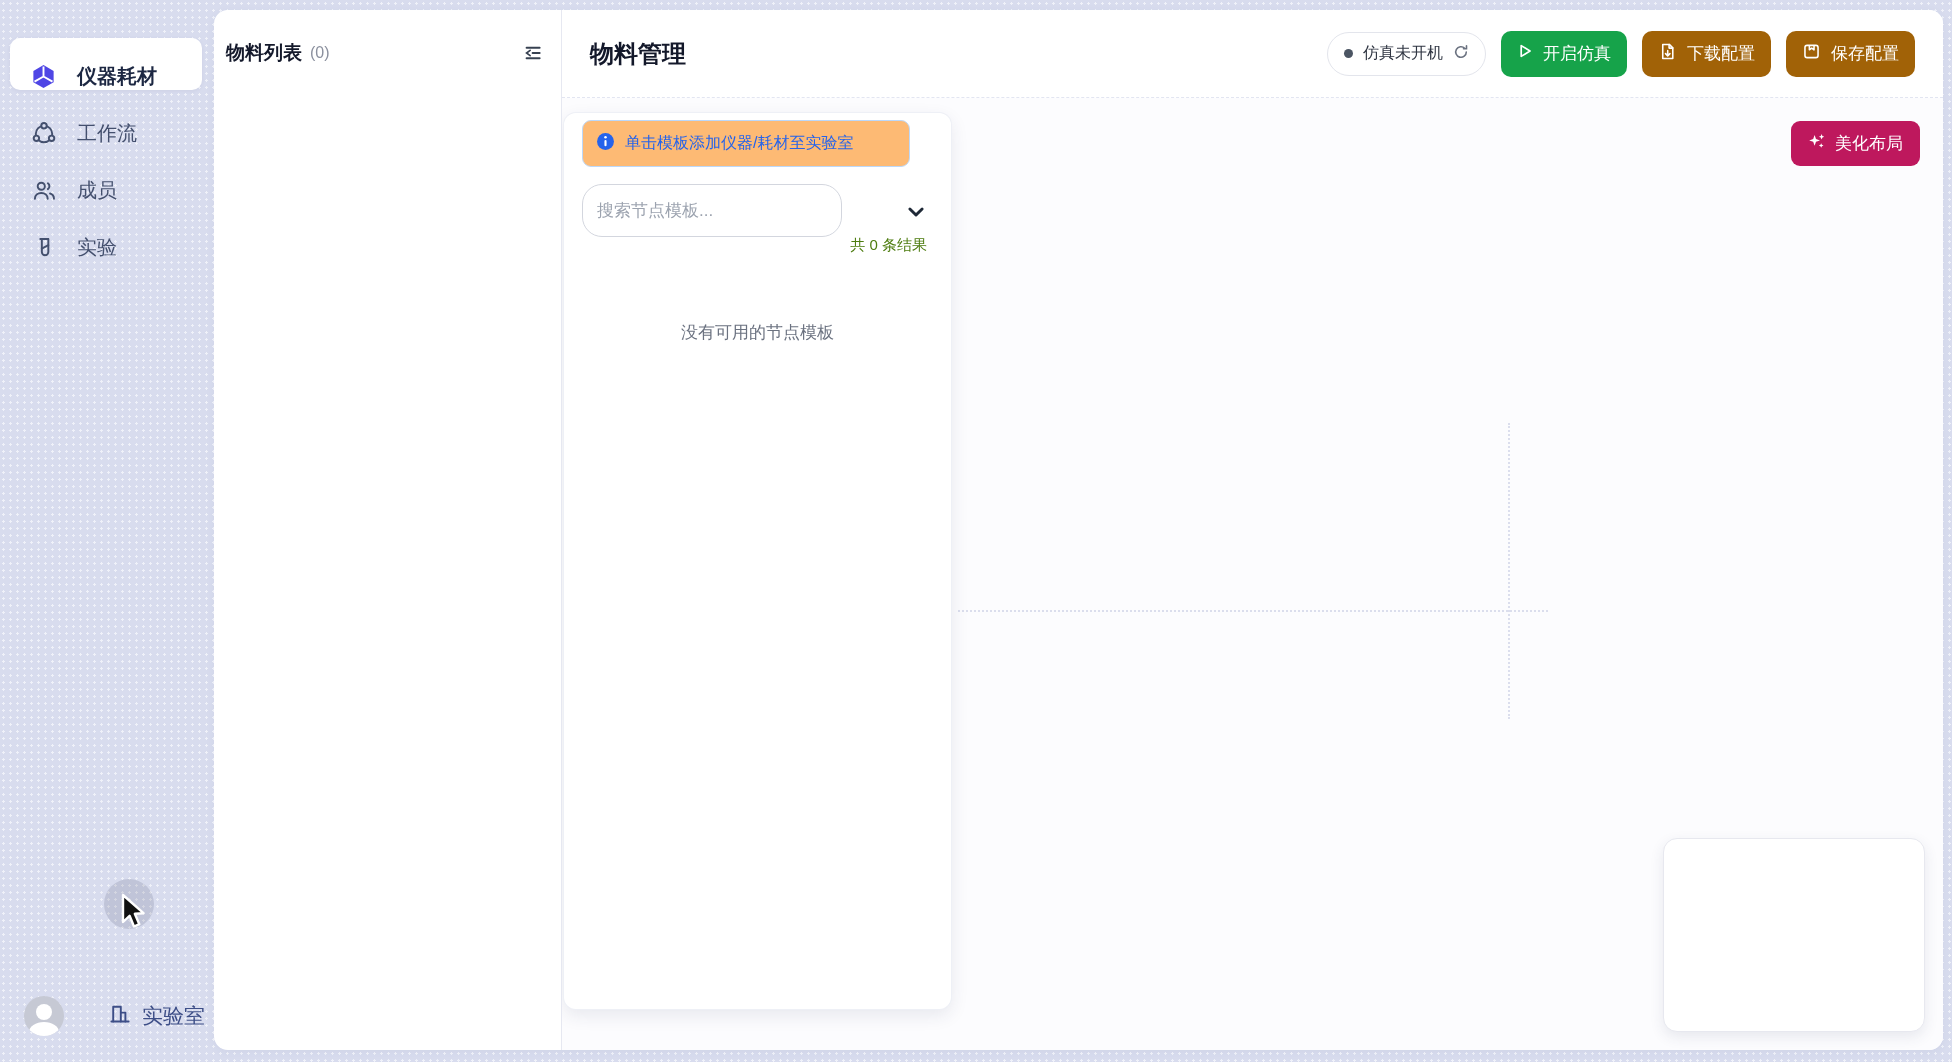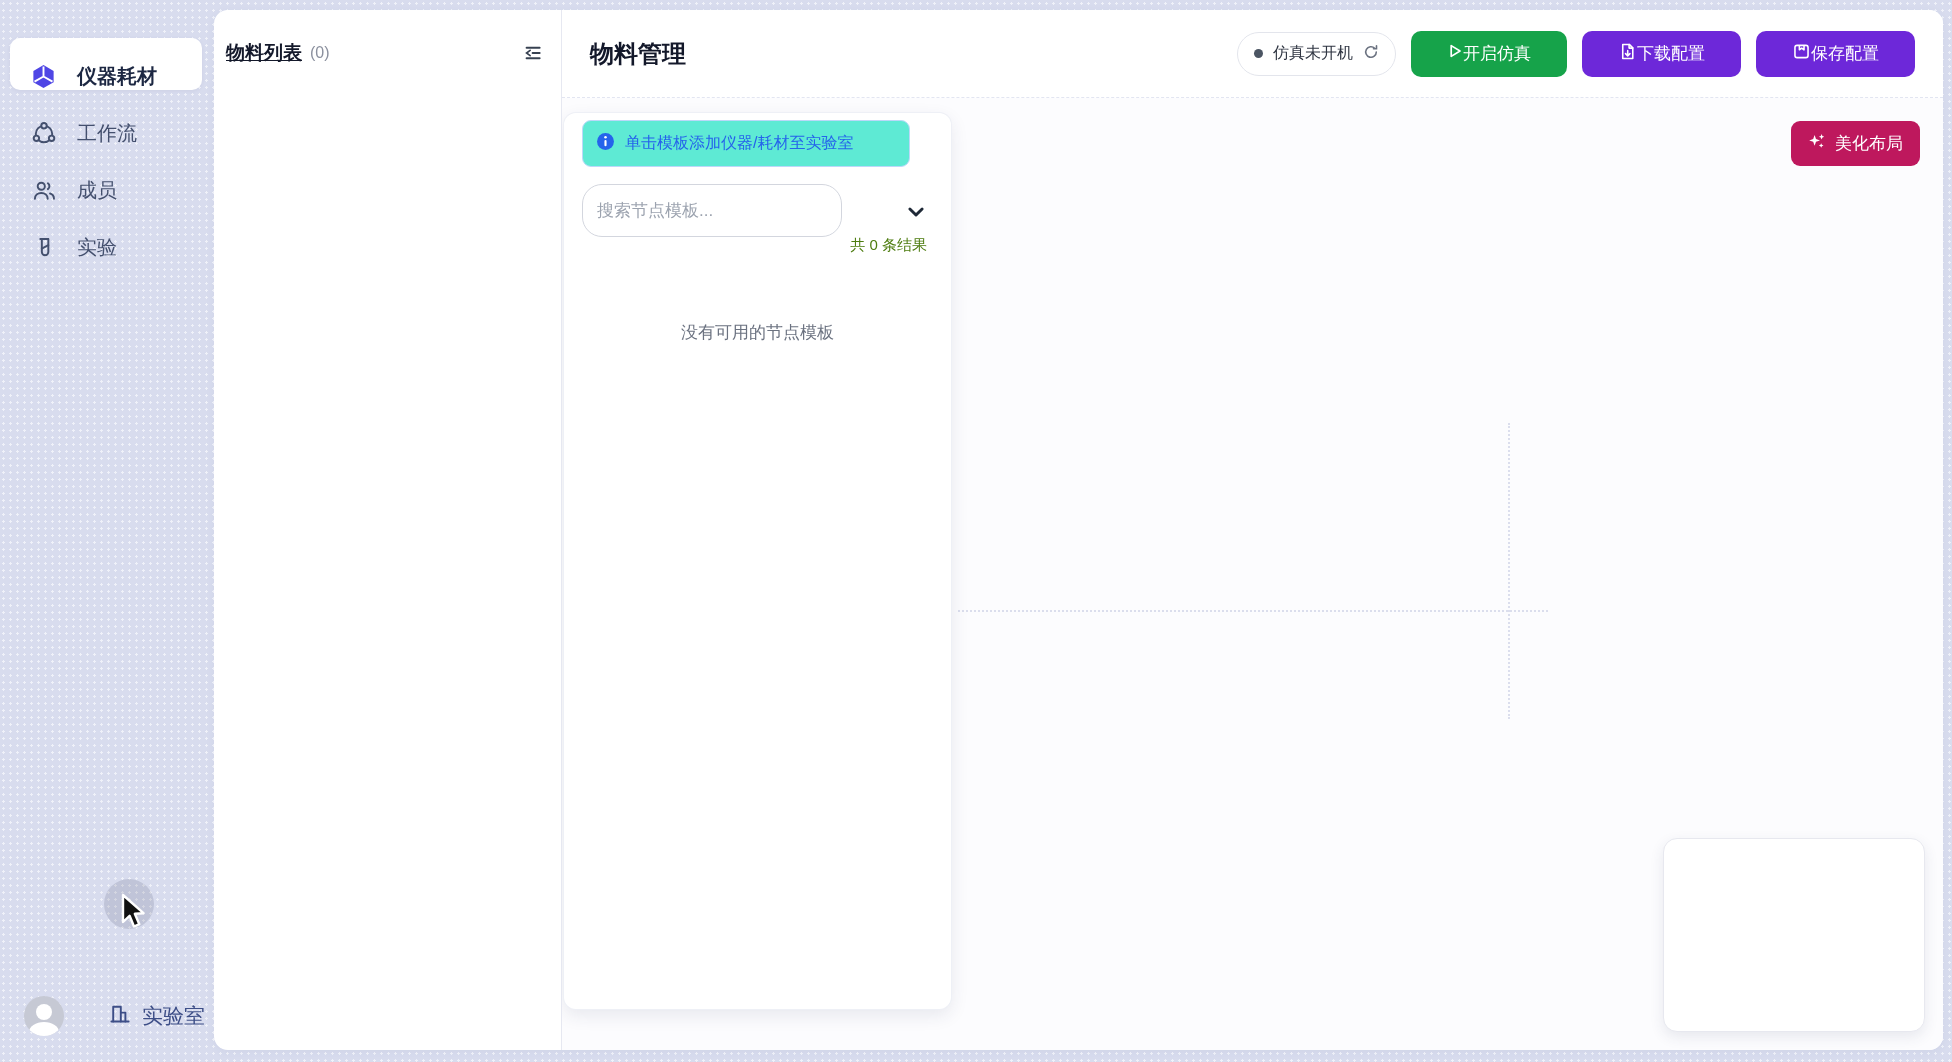--- a/index.html
+++ b/index.html
@@ -36,50 +36,50 @@
   .cursor { position:absolute; left:117px; top:892px; }
 
   
   .card {
     position:absolute; left:214px; top:10px; width:1729px; height:1040px;
     background:#fff; border-radius:14px; display:flex; overflow:hidden;
     box-shadow:0 2px 10px rgba(60,70,120,.05);
   }
   .mat-panel { width:348px; border-right:1px solid #e6e8f1; display:flex; flex-direction:column; }
   .mat-head { display:flex; align-items:center; margin:30px 16px 0 12px; }
-  .mat-title { font-size:19px; font-weight:bold; color:#14192b;text-decoration:underline; }
+  .mat-title { font-size:19px; font-weight:bold; color:#14192b; }
   .mat-count { font-size:16px; color:#8b909e; margin-left:8px; }
   .mat-collapse { margin-left:auto; width:24px; height:24px; display:flex; align-items:center; justify-content:center; cursor:pointer; }
 
   .main-col { flex:1; display:flex; flex-direction:column; }
   .main-head { height:88px; display:flex; align-items:center; padding:0 28px; border-bottom:1px dashed #e2e5f1; background:#fff; }
   .page-title { font-size:24px; font-weight:bold; color:#13182a; }
   .head-actions { margin-left:auto; display:flex; align-items:center; gap:15px; }
   .status-pill {
     height:44px; display:flex; align-items:center; gap:10px; padding:0 16px;
     border:1px solid #e3e5ec; border-radius:24px; background:#fff; cursor:pointer;justify-content:flex-end;
   }
   .status-dot { width:9px; height:9px; border-radius:50%; background:#4b5563; }
   .status-text { font-size:16px; color:#2f3542; font-weight:500; }
-  .btn { height:46px; border:none; border-radius:10px; display:flex; align-items:center; 
-         padding:0 36px; font-size:17px; color:#fff; font-weight:500; cursor:pointer;
+  .btn { height:46px; border:none; border-radius:10px; display:flex; align-items:center; gap:10px;
+         padding:0 16px; font-size:17px; color:#fff; font-weight:500; cursor:pointer;
          font-family:"Liberation Sans", sans-serif; }
   .btn-green { background:#16a34a; }
-  .btn-blue  { background:#6d28d9; }
+  .btn-blue  { background:#a16207; }
 
   .canvas { flex:1; position:relative; background:#fcfcfe; overflow:hidden; }
 
   .float-panel {
     position:absolute; left:2px; top:15px; width:387px; height:896px;
     background:#fff; border-radius:12px;
     box-shadow:0 0 0 1px #eef0f6, 0 6px 18px rgba(40,50,90,.10);
   }
   .hint-banner {
     position:absolute; left:18px; top:7px; width:328px; height:47px;
-    background:#5eead4; border:1px solid #bcd8f9; border-radius:9px;
+    background:#fdba74; border:1px solid #bcd8f9; border-radius:9px;
     display:flex; align-items:center; gap:10px; padding:16px 13px;
     color:#2563eb; font-size:16px;
   }
   .search-input {
     position:absolute; left:18px; top:71px; width:260px; height:53px;
     border:1px solid #d3d6de; border-radius:20px; padding:0 14px;
     font-size:17px; color:#1f2937; background:#fff; outline:none;
     font-family:"Liberation Sans", sans-serif;
   }
   .search-input::placeholder { color:#9ca3af; }

